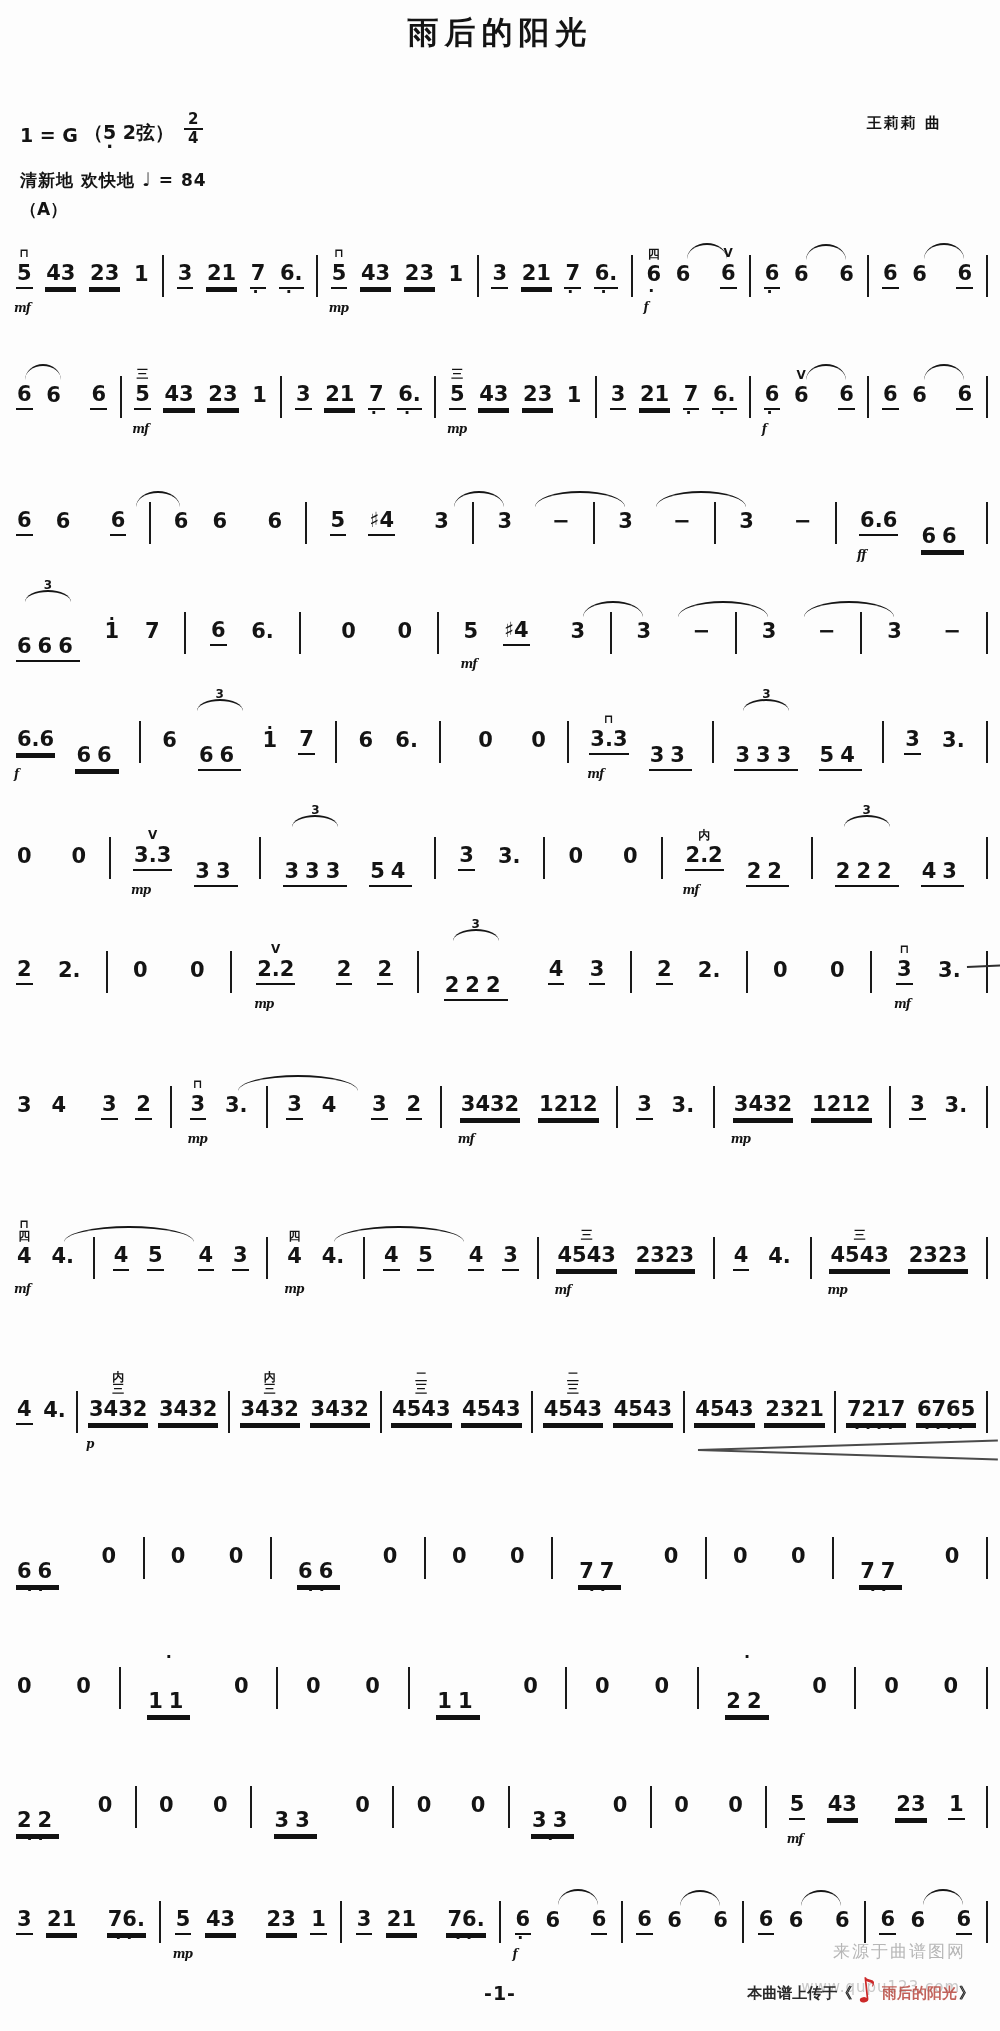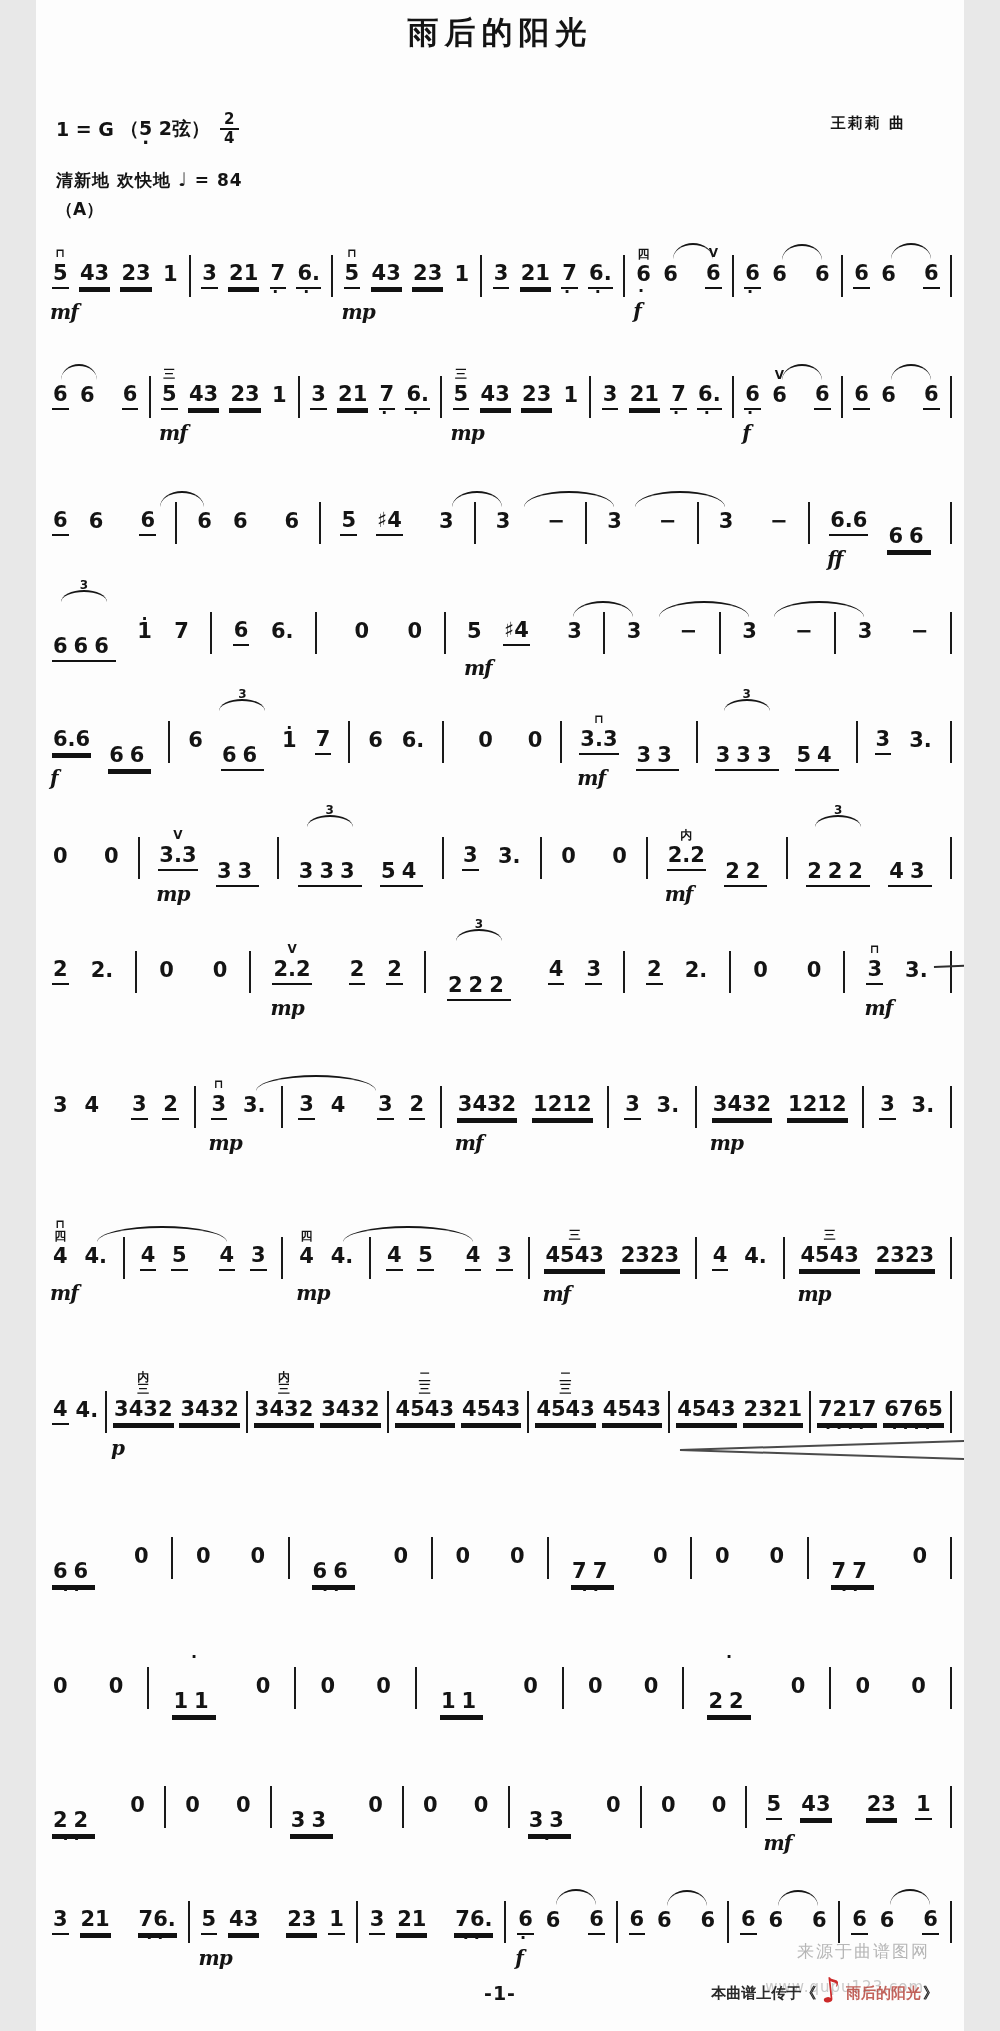--- a/index.html
+++ b/index.html
@@ -1,20 +1,20 @@
 <!DOCTYPE html>
 <html><head>
 <meta charset="utf-8">
 <style>
   html,body{margin:0;padding:0;background:#e8e8e8;}
-  .page{position:relative;width:928px;height:2031px;background:#fdfdfd;margin:0 auto;
+  .page{position:relative;width:1000px;height:2031px;background:#fdfdfd;margin:0 auto;
         font-family:"DejaVu Sans",sans-serif;color:#141414;overflow:hidden;}
   .title{position:absolute;top:12px;left:0;width:100%;text-align:center;
          font-size:31px;font-weight:700;letter-spacing:6px;margin:0;}
-  .keysig{position:absolute;top:112px;left:20px;font-size:19px;font-weight:700;display:flex;align-items:center;gap:6px;}
+  .keysig{position:absolute;top:112px;left:20px;font-size:19px;font-weight:700;display:flex;align-items:flex-end;gap:6px;}
   .dotun{position:relative;display:inline-block;}
   .dotun::after{content:"·";position:absolute;left:50%;top:96%;transform:translateX(-50%);font-size:18px;line-height:10px;}
   .frac{display:inline-block;text-align:center;font-size:15px;line-height:1;vertical-align:middle;margin-left:4px;}
   .frac .top{display:block;border-bottom:2px solid #141414;padding:0 4px 1px;}
   .frac .bot{display:block;padding-top:1px;}
   .composer{position:absolute;top:114px;right:58px;font-size:15px;font-weight:700;letter-spacing:2px;}
   .tempo{position:absolute;top:168px;left:20px;font-size:17px;font-weight:700;letter-spacing:1px;text-align:center;}
   .tempo .notesym{font-size:19px;}
   .section{position:absolute;top:198px;left:20px;font-size:17px;font-weight:700;}
 
@@ -34,21 +34,21 @@
        border-radius:50% 50% 0 0 / 100% 100% 0 0;}
   .arc.back{right:55%;}
   .arc.fwd{left:55%;}
   .tri-arc{position:absolute;bottom:calc(100% + 2px);left:50%;transform:translateX(-50%);
        width:46px;height:10px;border-top:2px solid #161616;border-radius:50% 50% 0 0 / 100% 100% 0 0;}
   .dots-b{position:absolute;top:calc(100% + 3px);left:50%;transform:translateX(-50%);
        font-size:16px;line-height:0;letter-spacing:5px;white-space:nowrap;}
   .dots-a{position:absolute;bottom:calc(100% + 2px);left:50%;transform:translateX(-50%);
        font-size:16px;line-height:0;}
   .dyn{position:absolute;top:calc(100% + 13px);left:-2px;font-family:"DejaVu Serif",serif;
-       font-style:italic;font-weight:700;font-size:20px;letter-spacing:-1px;}
+       font-style:italic;font-weight:700;font-size:12px;letter-spacing:-1px;}
   .gliss{position:absolute;left:calc(100% + 5px);bottom:68%;width:180px;
        border-top:2px solid #2f2f2f;transform:rotate(-2.5deg);transform-origin:left bottom;}
   .cresc{position:absolute;top:calc(100% + 18px);left:4px;width:300px;height:14px;}
   .cresc::before,.cresc::after{content:"";position:absolute;left:0;top:6px;width:100%;border-top:2px solid #4a4a4a;}
   .cresc::before{transform:rotate(-1.8deg);transform-origin:left center;}
   .cresc::after{transform:rotate(1.8deg);transform-origin:left center;}
 
   .pageno{position:absolute;top:1982px;left:0;width:100%;text-align:center;
           font-size:19px;font-weight:700;letter-spacing:1px;}
   .wm1{position:absolute;top:1940px;right:34px;color:#b6b6b6;font-size:17px;letter-spacing:2px;}

